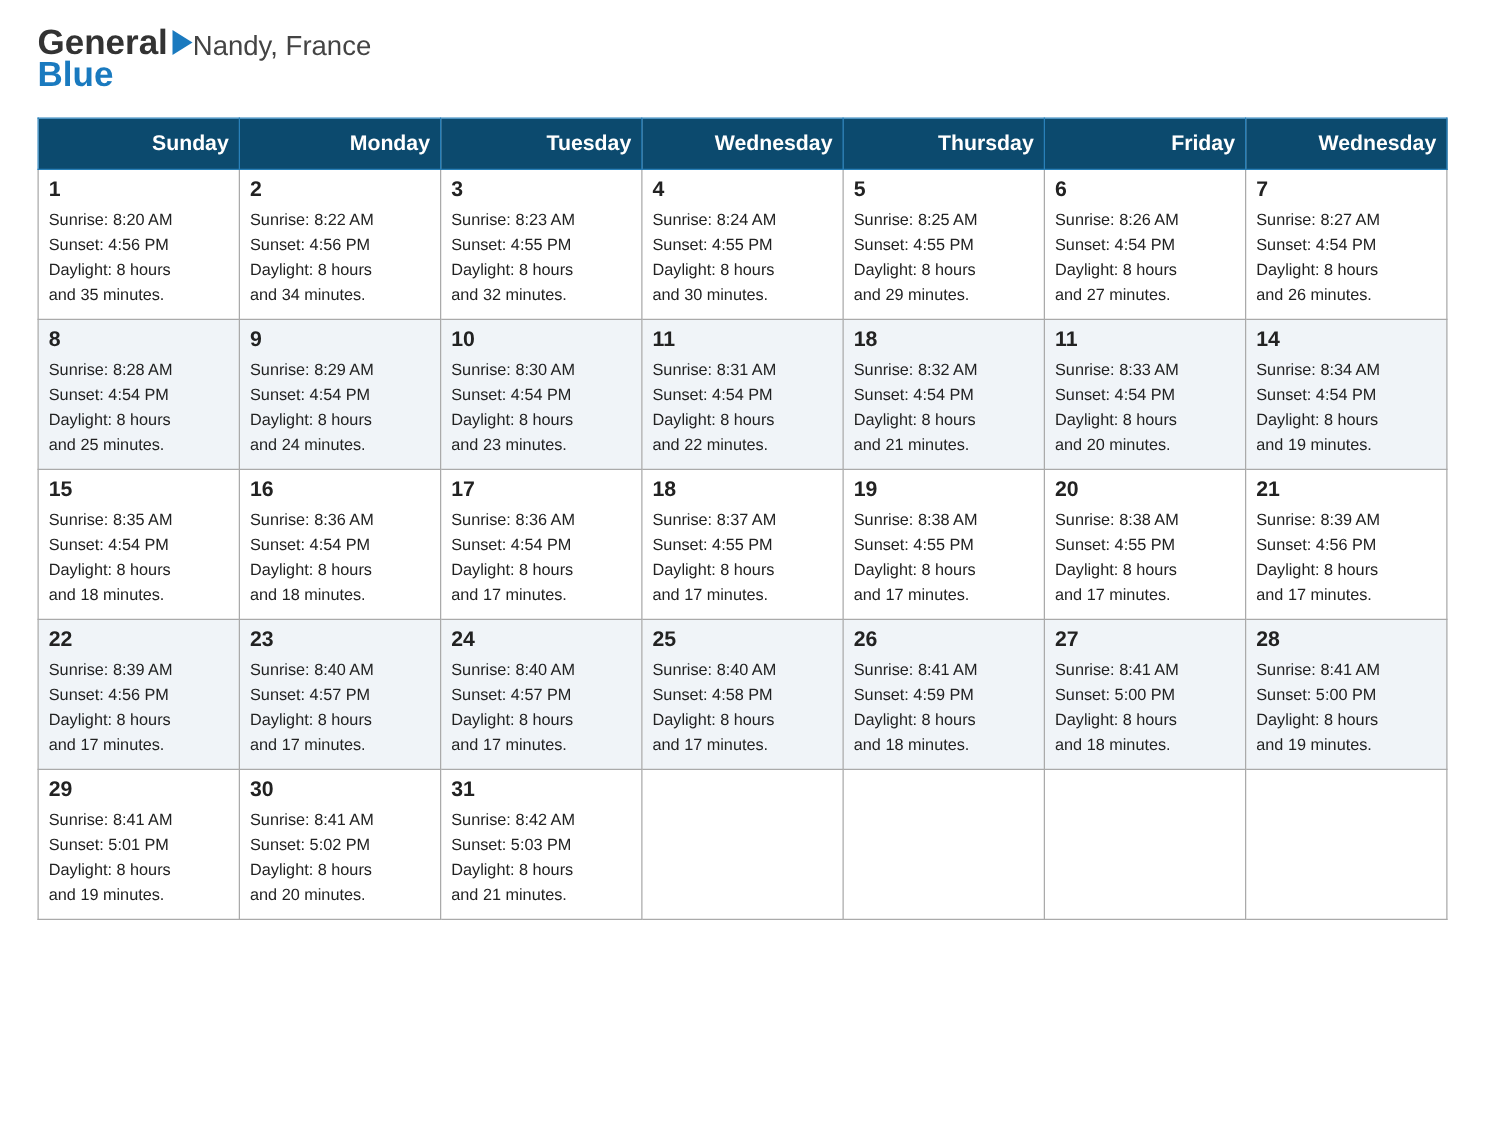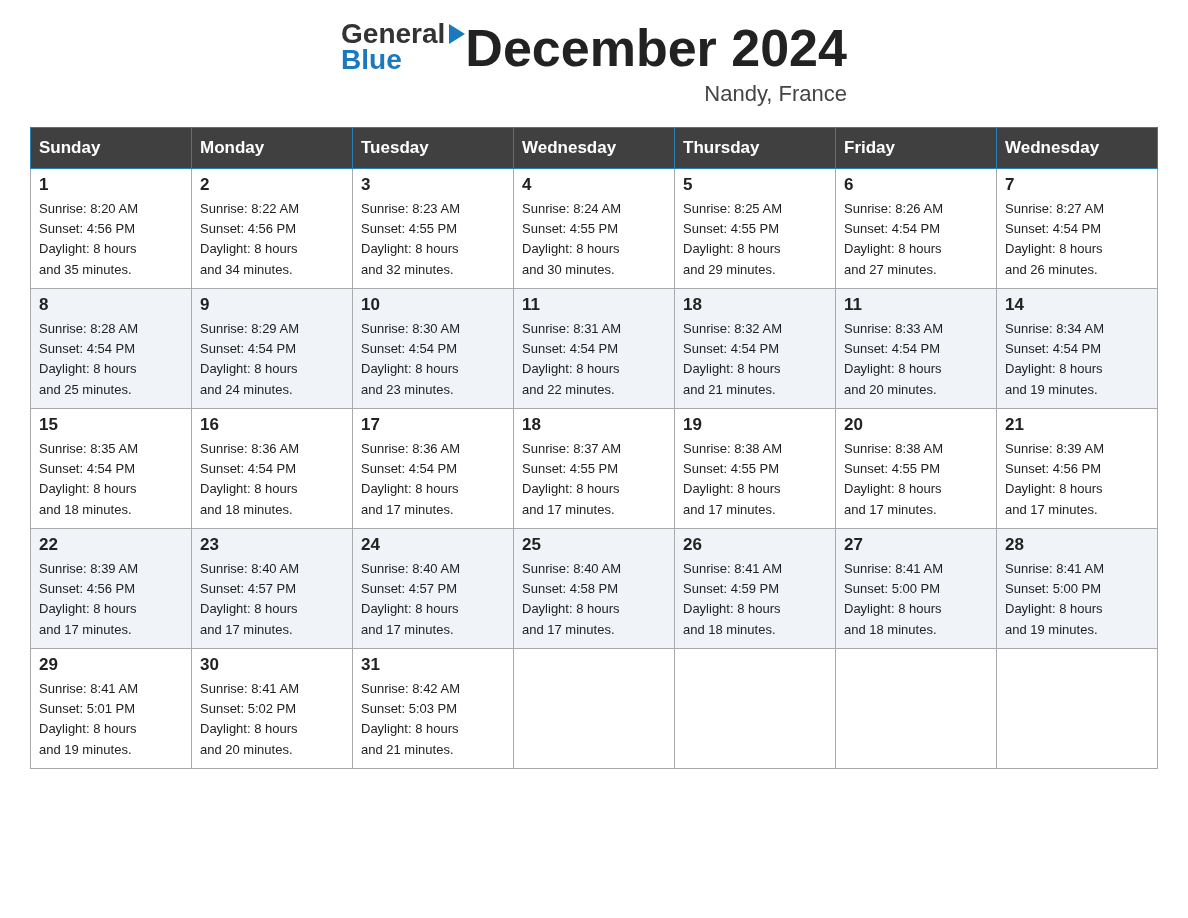--- a/index.html
+++ b/index.html
@@ -5,21 +5,21 @@
     * { box-sizing: border-box; margin: 0; padding: 0; }
     body {
       font-family: Arial, sans-serif;
       background: #fff;
       padding: 20px 30px;
       width: 1188px;
       min-height: 918px;
     }
     .header {
       display: flex;
-      justify-content: center;
+      justify-content: flex-start;
       align-items: flex-start;
       margin-bottom: 20px;
     }
     .title-area {
       text-align: right;
     }
     .month-title {
       font-size: 52px;
       font-weight: bold;
       color: #222;
@@ -29,27 +29,27 @@
       font-size: 22px;
       color: #444;
       margin-top: 4px;
     }
     table {
       width: 100%;
       border-collapse: collapse;
       table-layout: fixed;
     }
     thead tr th {
-      background-color: #404040;
+      background-color: #0c4a6e;
       color: #fff;
       font-size: 17px;
       font-weight: bold;
       padding: 10px 8px;
       border: 1px solid #2980b9;
-      text-align: left;
+      text-align: right;
     }
     tbody tr td {
       border: 1px solid #aaa;
       vertical-align: top;
       padding: 6px 8px;
       font-size: 13.5px;
       color: #222;
       min-height: 90px;
       height: 120px;
     }
@@ -110,21 +110,20 @@
   <div class="logo-wrapper">
     <div class="logo-row1">
       <span>General</span>
       <span class="arrow-icon"></span>
     </div>
     <div class="logo-row2">
       <span>Blue</span>
     </div>
   </div>
   <div class="title-area">
-    <div class="month-title">December 2024</div>
     <div class="location">Nandy, France</div>
   </div>
 </div>
 
 <table>
   <thead>
     <tr>
     <th>Sunday</th>
         <th>Monday</th>
         <th>Tuesday</th>

